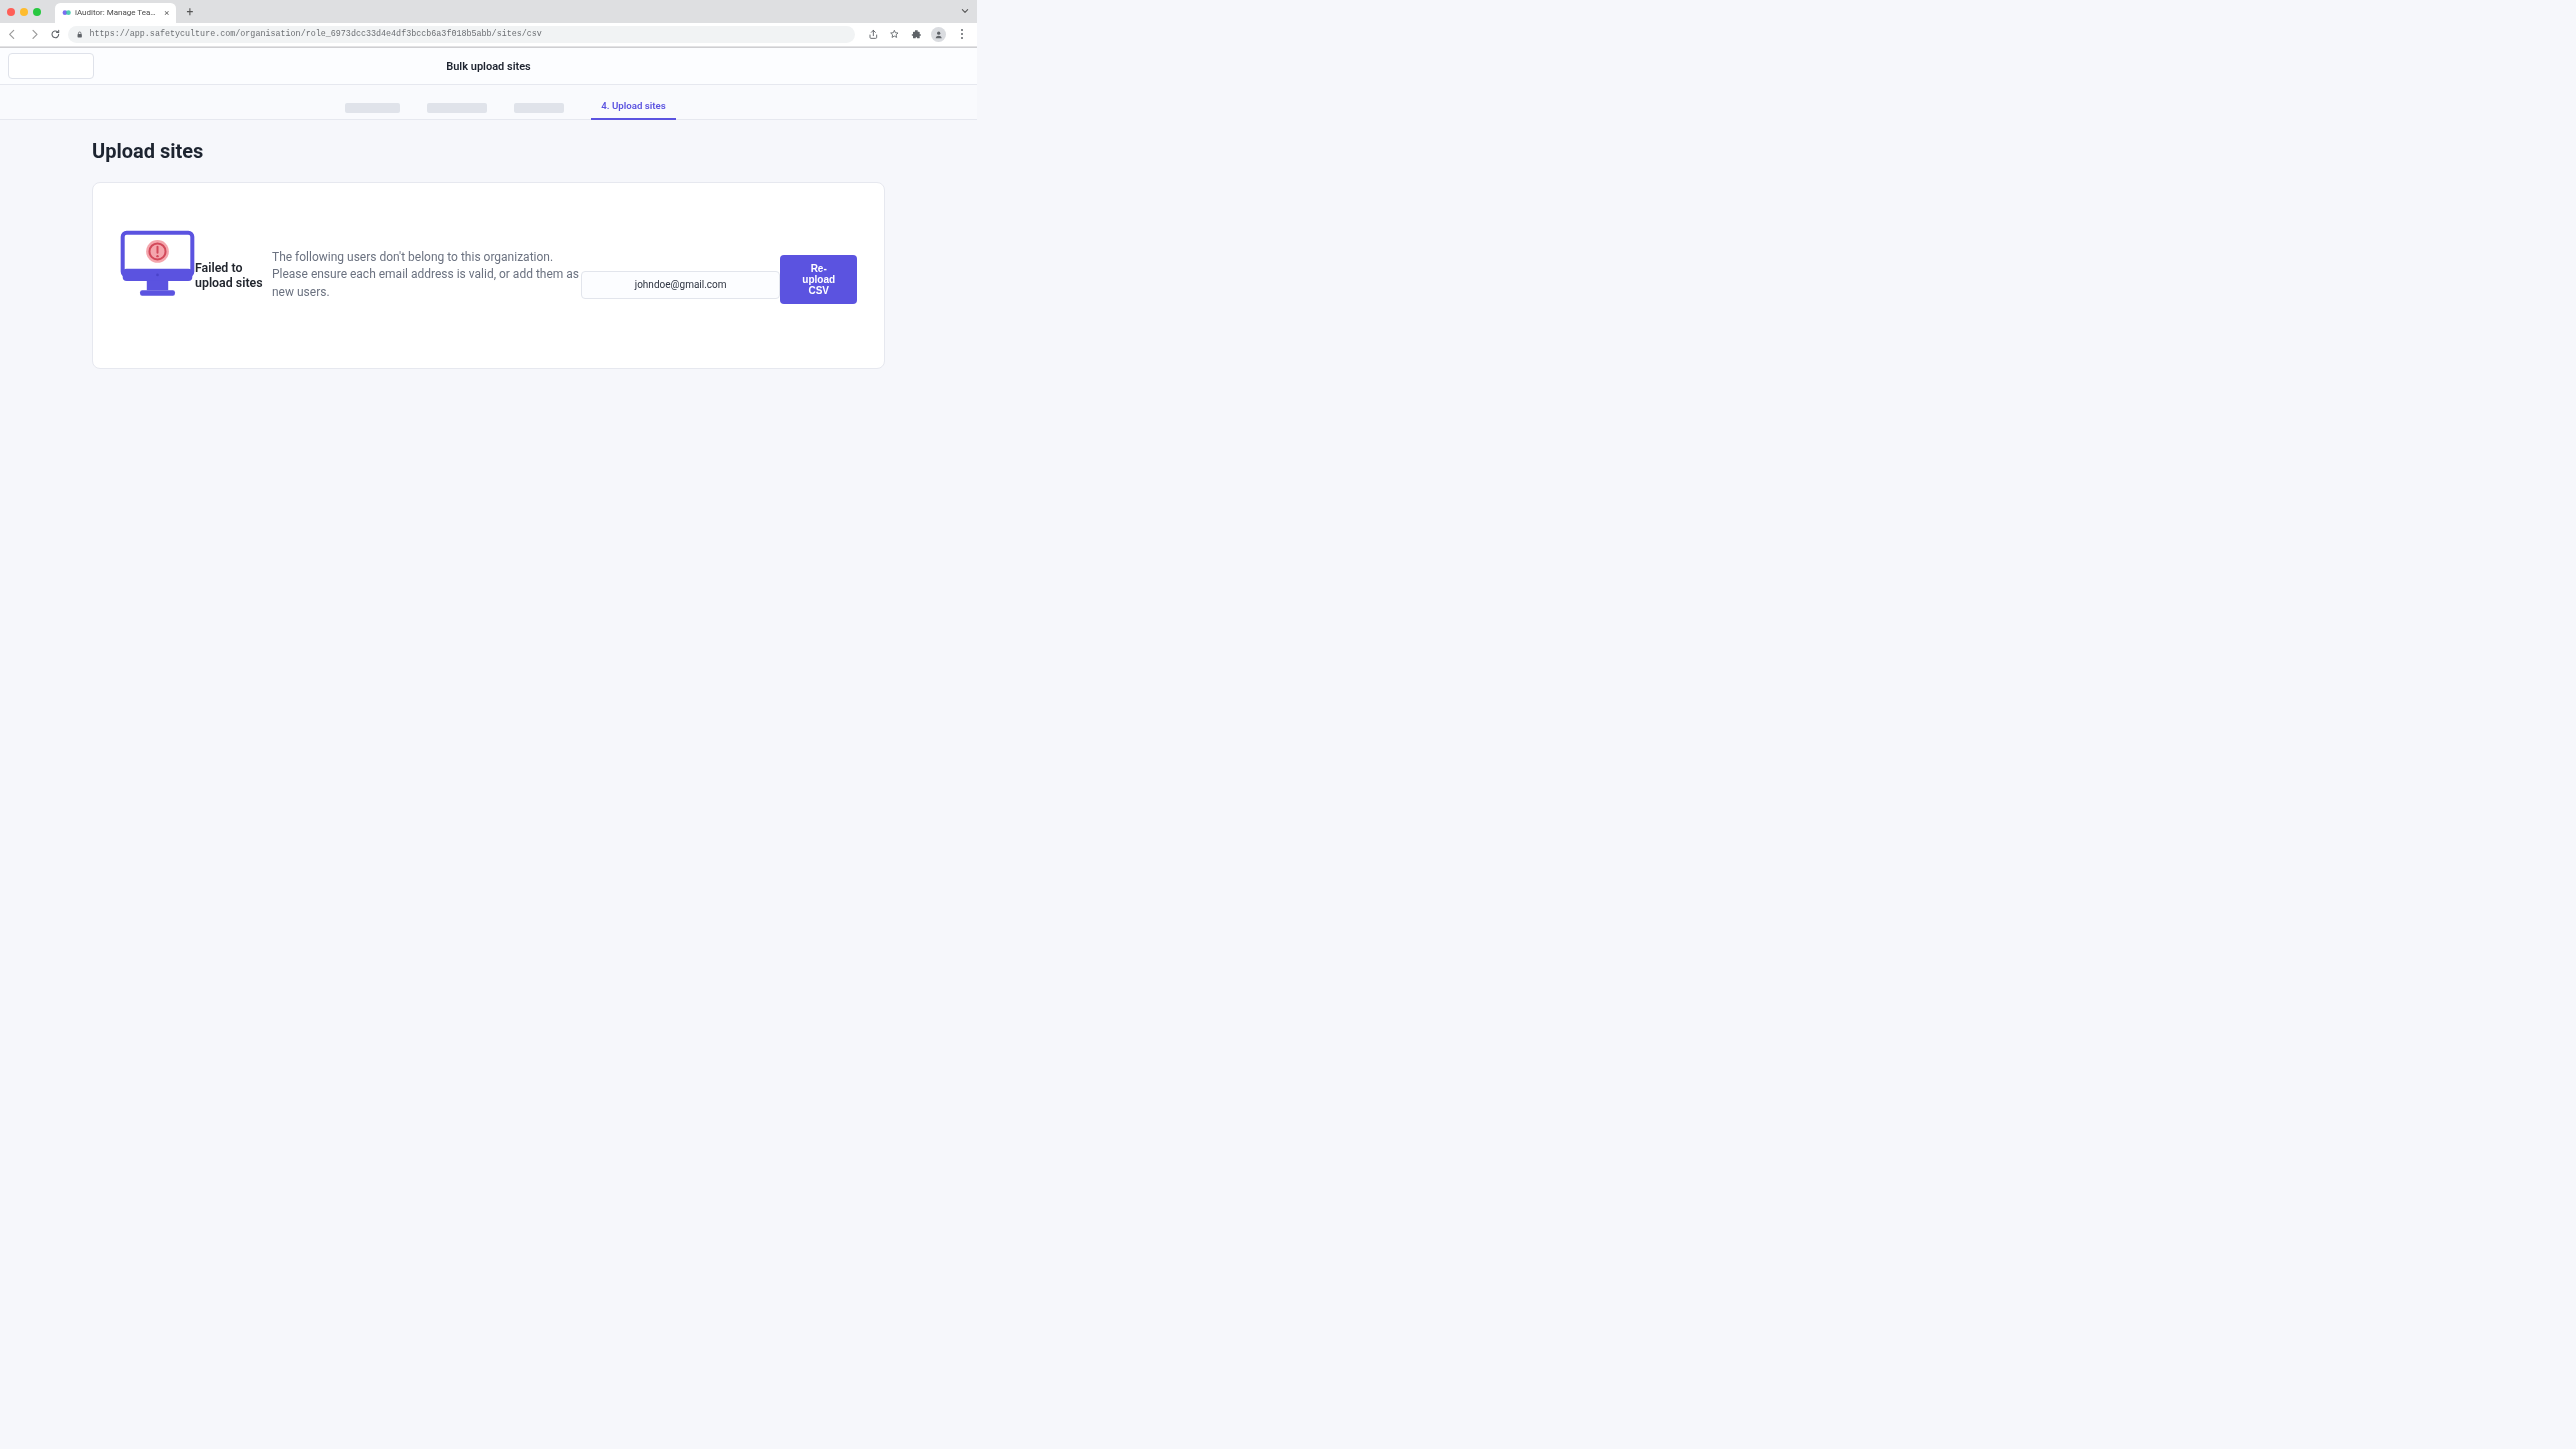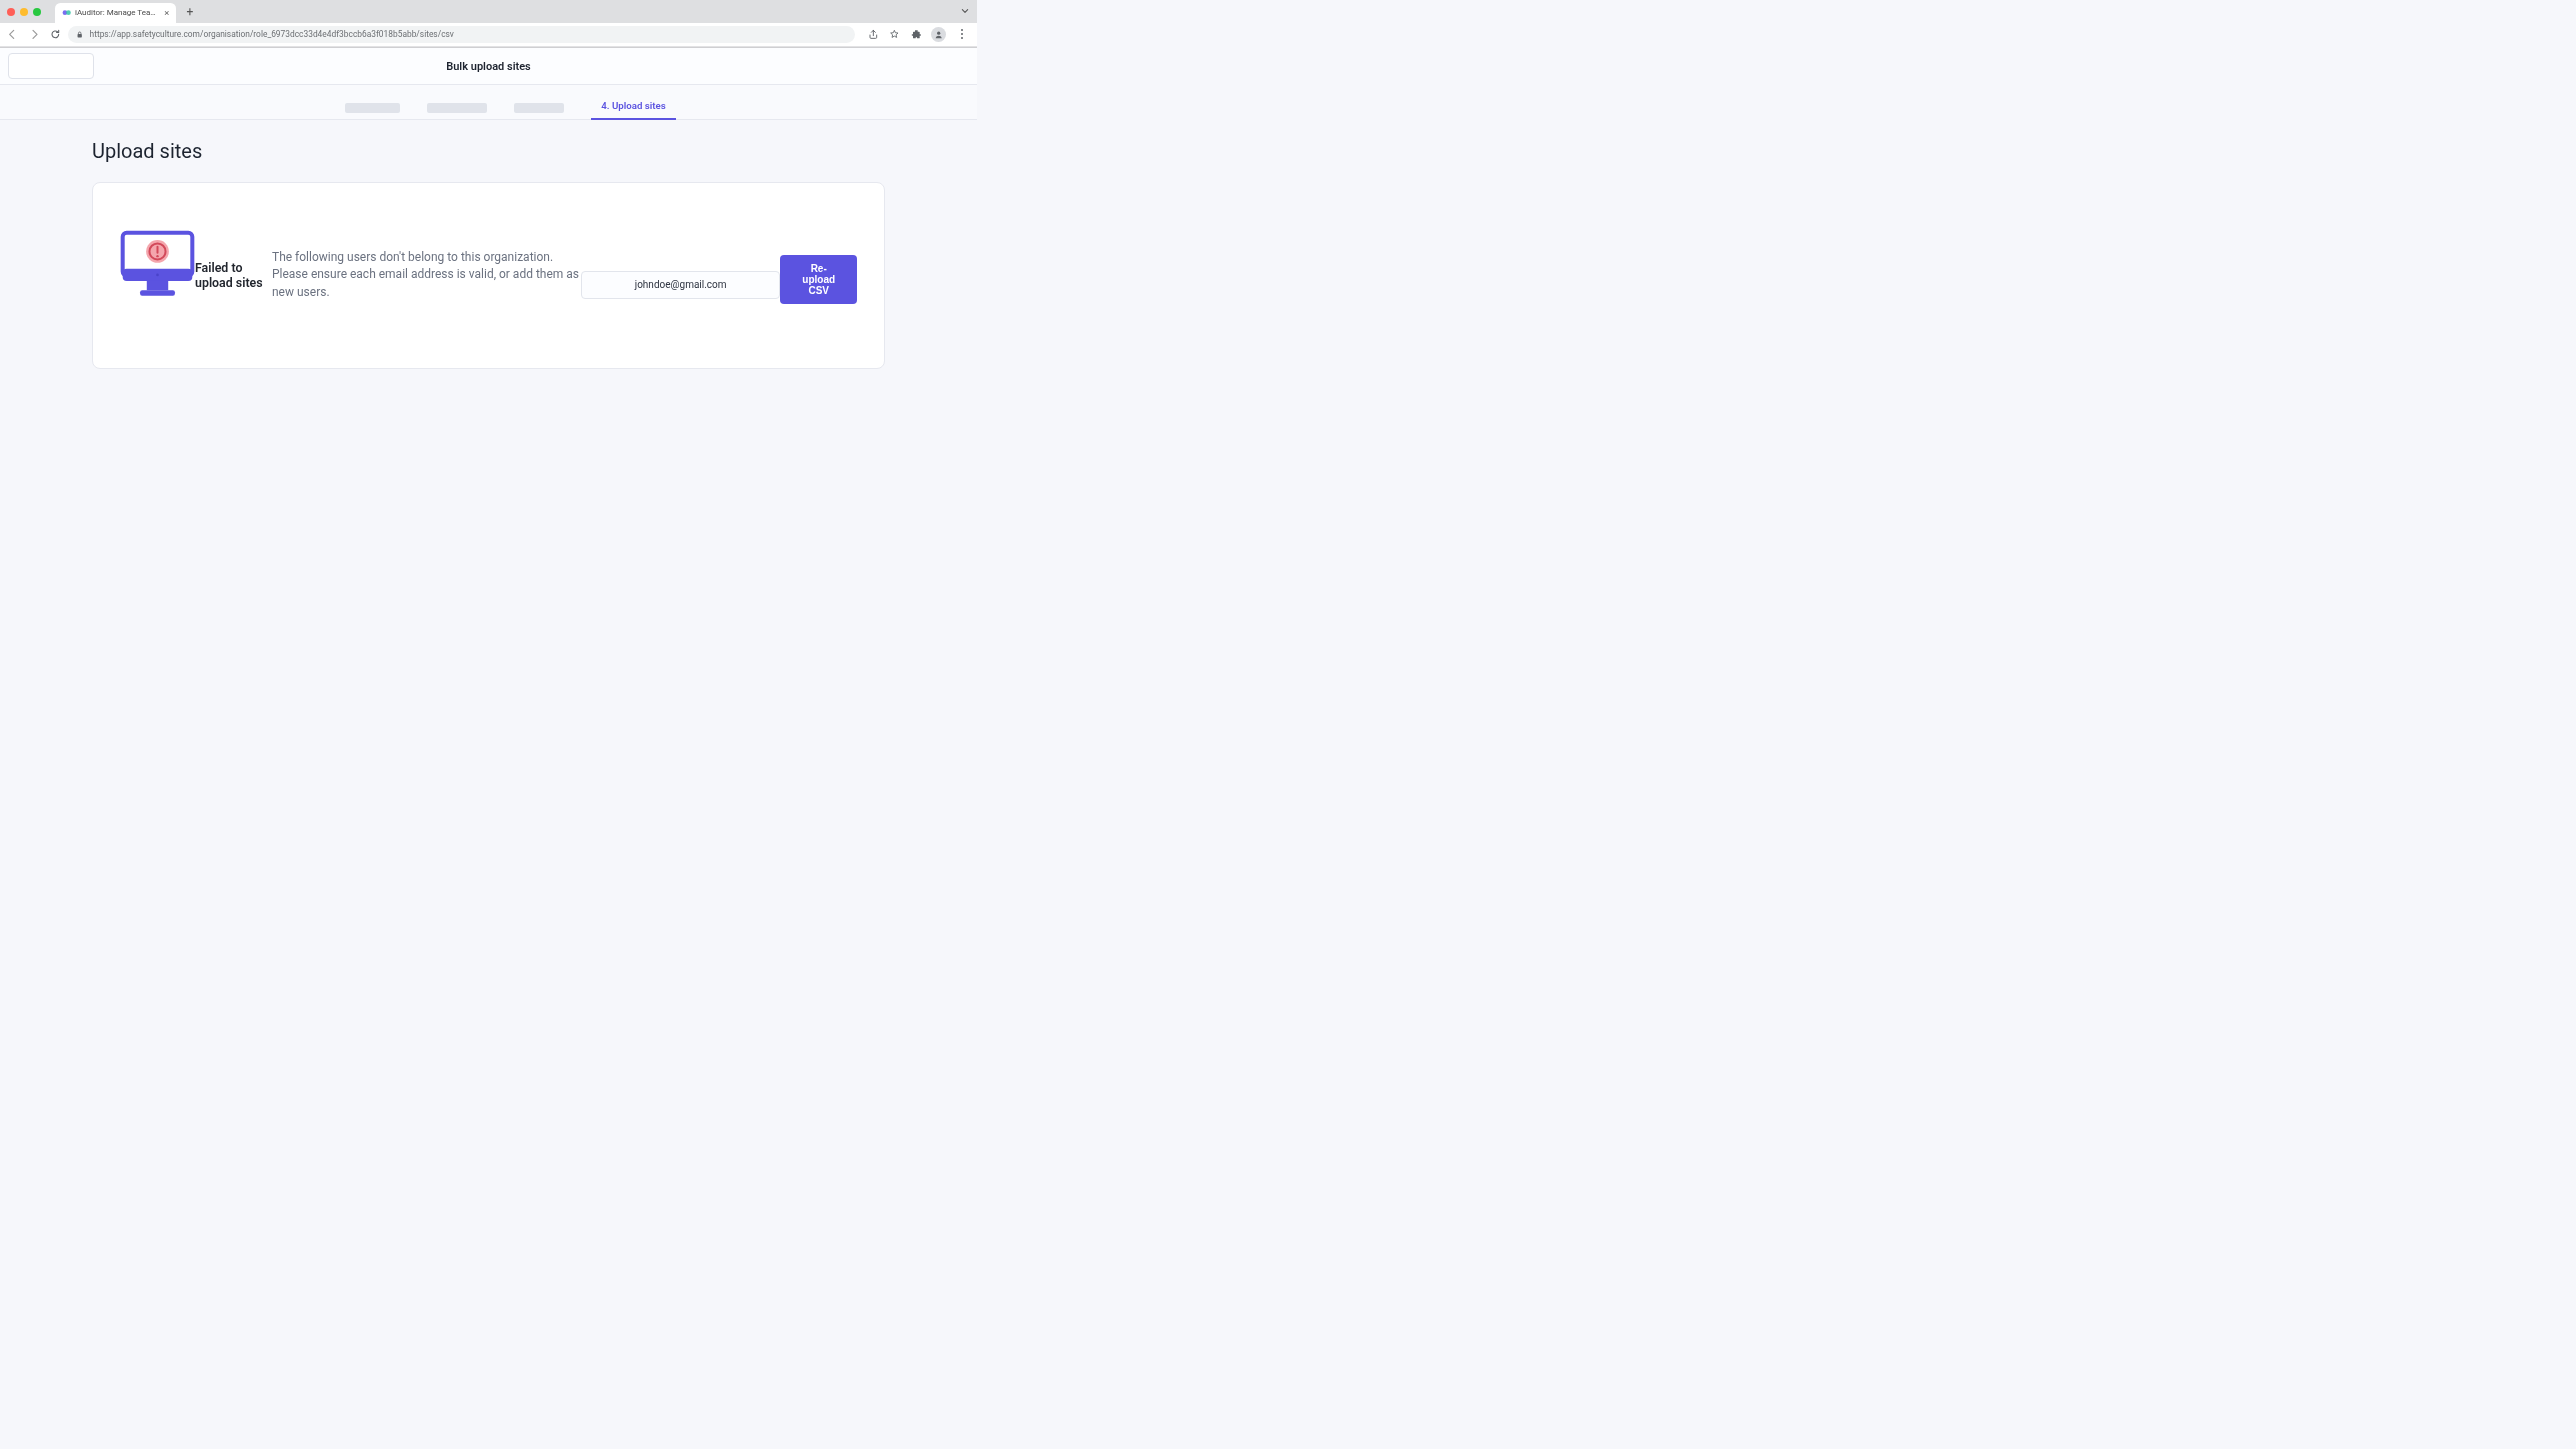--- a/index.html
+++ b/index.html
@@ -73,21 +73,21 @@
   background: #f1f3f4;
   border-radius: 9.4px;
   display: flex;
   align-items: center;
   padding: 0 8px;
   gap: 5.4px;
   font-size: 8.4px;
   color: #5f6368;
 }
 .lock-icon { color: #5f6368; width:8px; height:8px; display:flex; align-items:center; }
-.url-text { color: #6c6f73; white-space: nowrap; overflow:hidden; }
+.url-text { color: #6c6f73; white-space: nowrap; overflow:hidden;font-family:Liberation Mono, monospace; }
 .toolbar-right { display:flex; gap: 9.4px; align-items:center; margin-left: 5.4px; margin-right: 2.7px; }
 .tb-icon { width:12px; height:12px; color:#5f6368; display:flex; align-items:center; justify-content:center; }
 .avatar-chip { width:14.8px; height:14.8px; border-radius:50%; background:#dadce0; display:flex; align-items:center; justify-content:center; }
 .avatar-chip svg { width:9.4px; height:9.4px; fill:#5f6368; }
 .kebab { display:flex; flex-direction:column; gap:2px; align-items:center; justify-content:center; width:12px; height:12px;}
 .kebab span { width:2px; height:2px; background:#5f6368; border-radius:50%; }
 
 
 .app-header {
   background: #fcfdff;
@@ -136,21 +136,21 @@
 .step-active::after {
   content:""; position:absolute; left:0; right:0; bottom:-0.7px; height:2px; background:#5b53e0;
 }
 
 
 .main {
   padding: 19px 0 27px 0;
 }
 .container { width: 793px; margin: 0 auto; }
 .page-title {
-  font-size: 20px; font-weight: 400; color: #1d2430; margin-bottom: 19px;
+  font-size: 20px; font-weight: 700; color: #1d2430; margin-bottom: 19px;
 }
 .card {
   background: #fff;
   border: 0.7px solid #e6e8ef;
   border-radius: 8px;
   padding: 47px 27px 38px 27px;
   display:flex; flex-direction:row; align-items:center;
 }
 .illustration { margin-bottom: 29.5px; }
 .fail-title {

